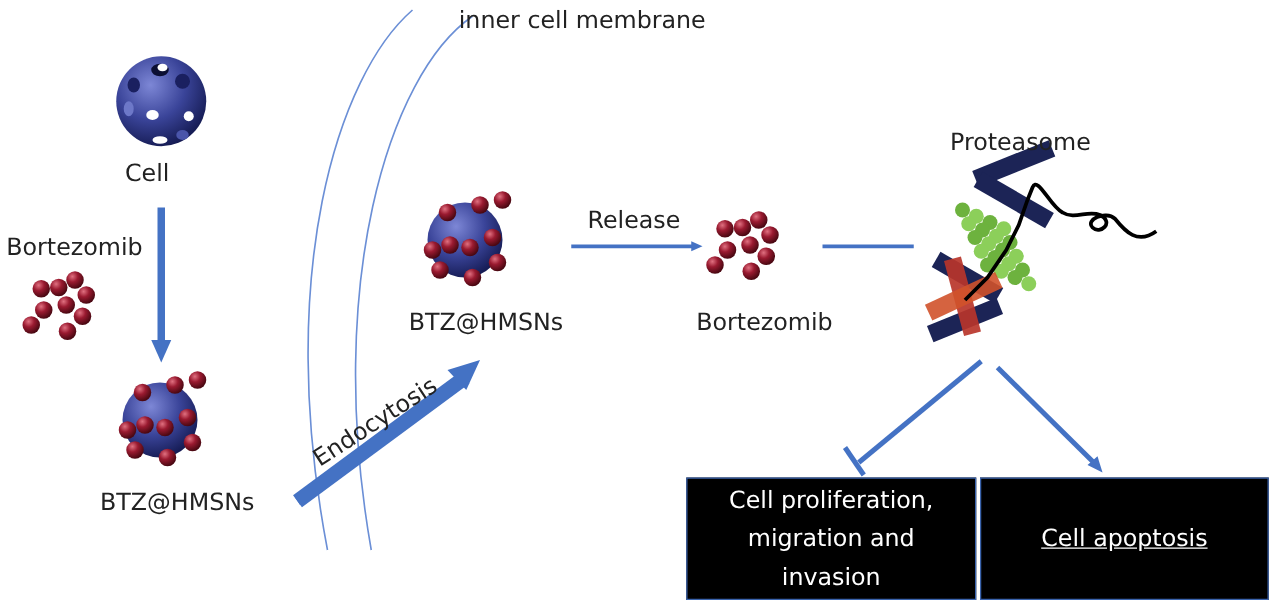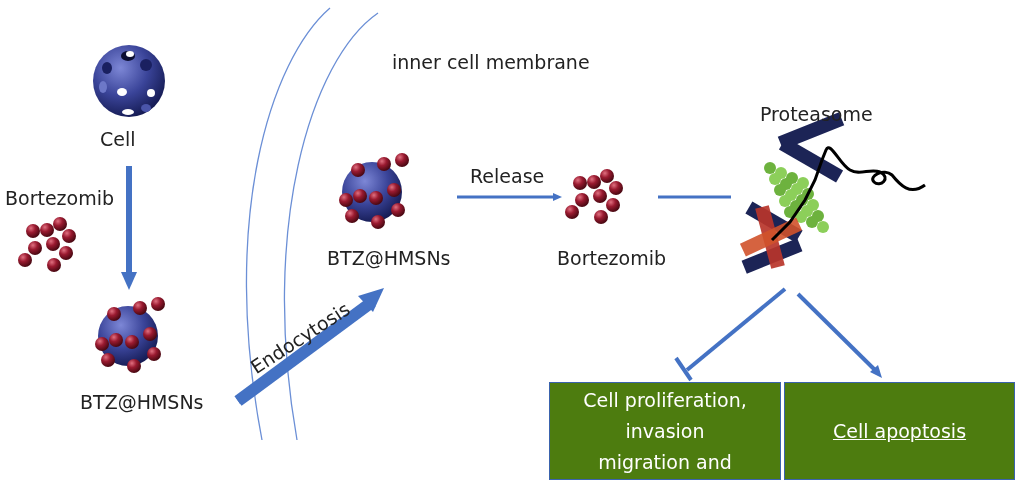--- a/index.html
+++ b/index.html
@@ -1,20 +1,20 @@
 <!DOCTYPE html>
 <html><head>
 <meta charset="utf-8">
 <style>
   html, body { margin:0; padding:0; background:#ffffff; }
   body { width:1020px; height:486px; position:relative; overflow:hidden;
          font-family:"DejaVu Sans", "Liberation Sans", sans-serif; color:#222; }
   svg#diagram { position:absolute; left:0; top:0; }
   .lbl { position:absolute; font-size:19px; color:#222; white-space:nowrap; line-height:1; }
-  .box { position:absolute; background:#4d7c0f; border:1px solid #3a63ad; color:#fff;
+  .box { position:absolute; background:#000000; border:1px solid #3a63ad; color:#fff;
          display:flex; align-items:center; justify-content:center; text-align:center;
          font-size:19px; line-height:31px; }
   .rot { position:absolute; font-size:19px; color:#222; white-space:nowrap;
          transform-origin:left bottom; transform:rotate(-33deg); line-height:1; }
 </style>
 </head>
 <body>
 
 <svg id="diagram" width="1020" height="486" viewBox="0 0 1020 486">
   <defs>
@@ -157,29 +157,29 @@
   </g>
   <g>
     <line x1="798" y1="294" x2="877" y2="372" stroke="#4472c4" stroke-width="4"></line>
     <path d="M870,372 L882,378 L878,365 Z" fill="#4472c4"></path>
   </g>
 </svg>
 
 <div class="lbl" style="left:100px;top:130px;">Cell</div>
 <div class="lbl" style="left:5px;top:189px;">Bortezomib</div>
 <div class="lbl" style="left:80px;top:393px;">BTZ@HMSNs</div>
-<div class="lbl" style="left:392px;top:7px;margin-top:46px;">inner cell membrane</div>
+<div class="lbl" style="left:367px;top:7px;">inner cell membrane</div>
 <div class="rot" style="left:258px;top:358px;">Endocytosis</div>
 <div class="lbl" style="left:327px;top:249px;">BTZ@HMSNs</div>
 <div class="lbl" style="left:470px;top:167px;">Release</div>
 <div class="lbl" style="left:557px;top:249px;">Bortezomib</div>
 <div class="lbl" style="left:760px;top:105px;">Proteasome</div>
 
 <div class="box" style="left:549px;top:382px;width:230px;height:96px;">
   <div>
     <div>Cell proliferation,</div>
+    <div>migration and</div>
     <div>invasion</div>
-    <div>migration and</div>
   </div>
 </div>
 <div class="box" style="left:784px;top:382px;width:229px;height:96px;text-decoration:underline;">
   <div>Cell apoptosis</div>
 </div>
 
 </body></html>

